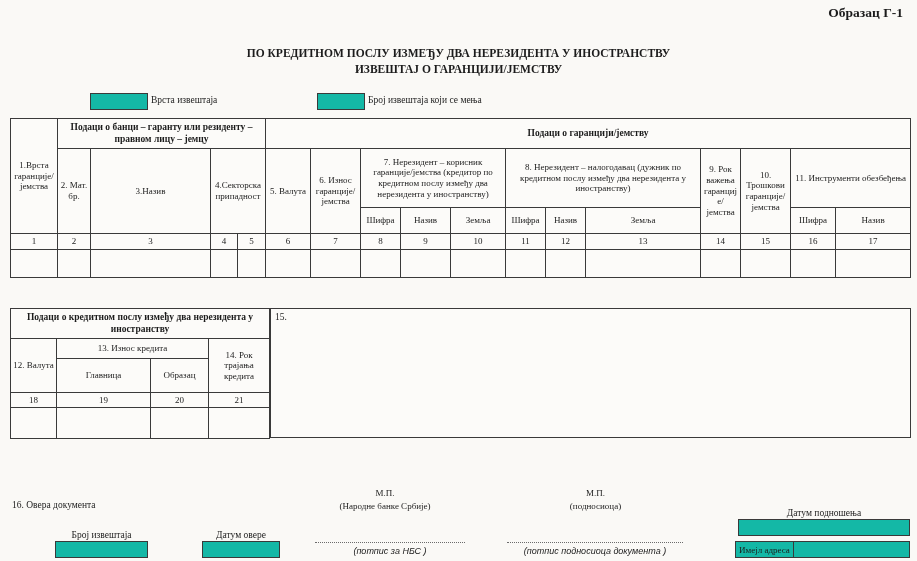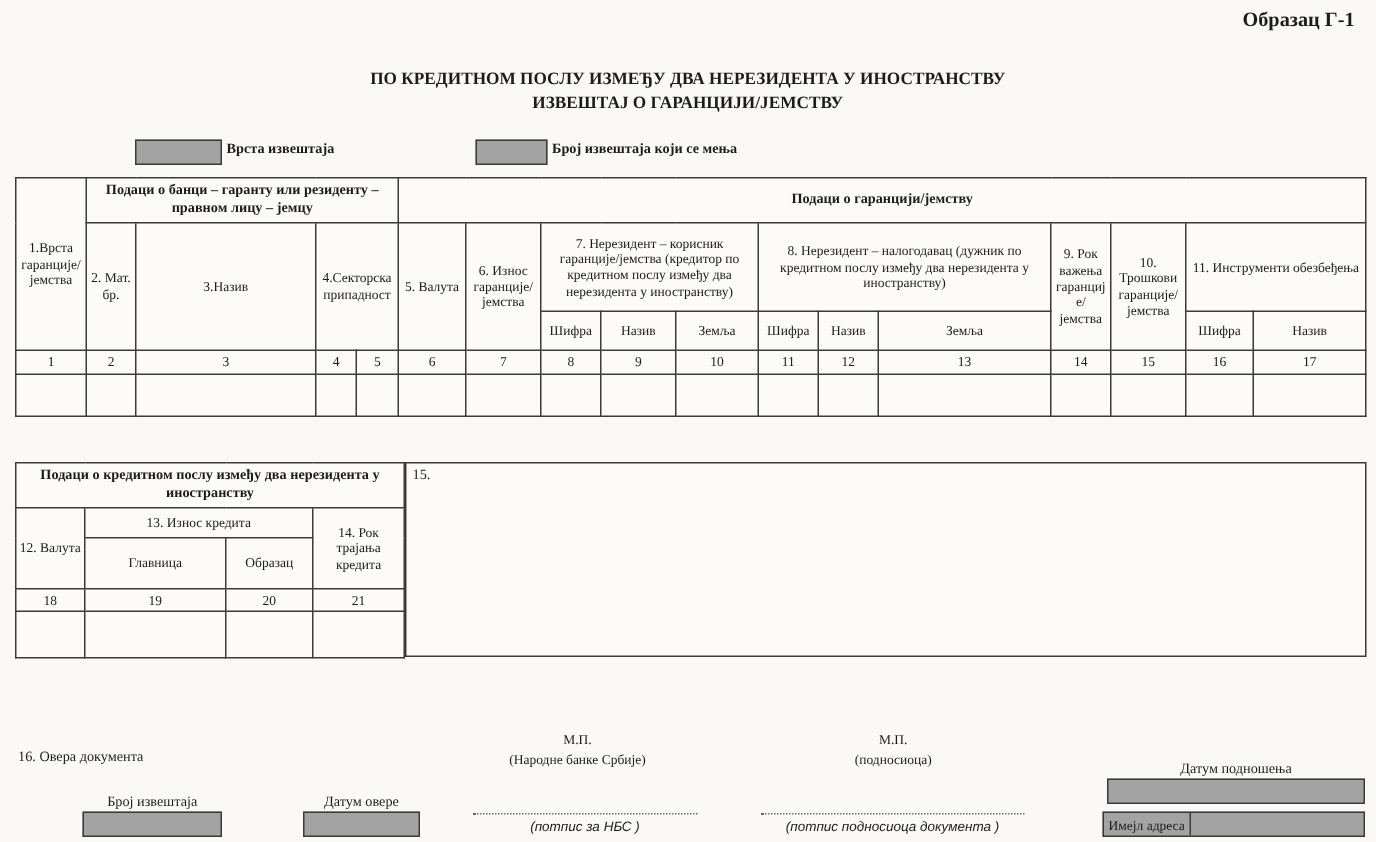--- a/index.html
+++ b/index.html
@@ -3,31 +3,31 @@
 <meta charset="utf-8">
 <style>
   html,body{margin:0;padding:0;}
   body{
     width:917px;height:561px;position:relative;overflow:hidden;
     background:#faf9f6;color:#1c1c1c;
     font-family:"Liberation Serif","DejaVu Serif",serif;
     font-size:9.5px;
   }
   .abs{position:absolute;}
-  .fieldbox{border:1.5px solid #3a3a3a;background:#a3a3a3;box-sizing:border-box;}
+  .fieldbox{border:1.5px solid #3a3a3a;background:#14b8a6;box-sizing:border-box;}
   table{border-collapse:collapse;table-layout:fixed;background:#fcfbf9;}
   td{border:1px solid #3a3a3a;text-align:center;vertical-align:middle;
      padding:1px 2px;font-size:9px;line-height:1.18;overflow:hidden;
      overflow-wrap:break-word;}
   td.group{font-weight:bold;font-size:9.5px;}
   td.num{font-size:9px;padding:0 1px;}
   .title-wrap{left:0;top:46px;width:917px;text-align:center;font-weight:bold;
     font-size:11.5px;line-height:1.35;}
   .formcode{right:14px;top:5px;font-weight:bold;font-size:13.5px;}
-  .toplabel{font-size:9.5px;font-weight:bold;}
+  .toplabel{font-size:9.5px;}
   .napomena{border:1.5px solid #3a3a3a;background:#fcfbf9;box-sizing:border-box;
     padding:2px 4px;font-size:9.5px;line-height:1.35;text-align:left;}
   .mp{font-size:9px;text-align:center;line-height:1.45;}
   .sig-line{border-top:1.5px dotted #6b6b6b;}
   .sig-caption{font-style:italic;font-size:9px;text-align:center;
     font-family:"Liberation Sans","DejaVu Sans",sans-serif;}
   .smalllabel{font-size:9.5px;text-align:center;}
   .emailbox{display:flex;align-items:center;}
   .emailbox .lbl{padding:1px 3px;font-size:9px;white-space:nowrap;
     border-right:1.5px solid #3a3a3a;height:100%;display:flex;align-items:center;box-sizing:border-box;}

